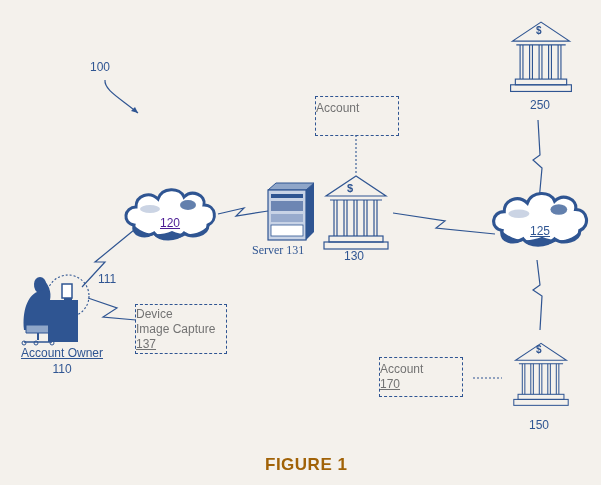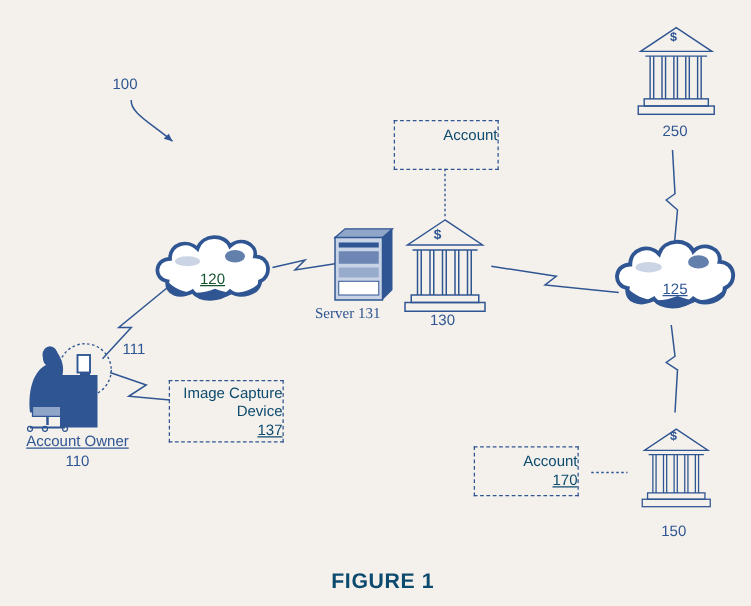--- a/index.html
+++ b/index.html
@@ -1,22 +1,22 @@
 <!DOCTYPE html>
 <html><head>
 <meta charset="utf-8">
 <style>
   html, body { margin:0; padding:0; }
   body { width:601px; height:485px; background:#f4f1ec; position:relative; overflow:hidden;
          font-family:"Liberation Sans", sans-serif; color:#2f5592; }
   svg#diagram { position:absolute; left:0; top:0; }
   .lbl { position:absolute; font-size:12px; color:#2f5592; text-align:center; white-space:nowrap; }
   .u { text-decoration:underline; }
-  .box { position:absolute; border:1px dashed #2f5592; box-sizing:border-box; text-align:right; font-size:12px; line-height:15px; color:#0c4a6e; }
-  .fig { position:absolute; left:265px; top:455px; font-weight:bold; font-size:17px; color:#0c4a6e; letter-spacing:0.5px; }
+  .box { position:absolute; border:1px dashed #2f5592; box-sizing:border-box; text-align:left; font-size:12px; line-height:15px; color:#737373; }
+  .fig { position:absolute; left:265px; top:455px; font-weight:bold; font-size:17px; color:#a16207; letter-spacing:0.5px; }
 </style>
 </head>
 <body>
 
 <svg id="diagram" width="601" height="485" viewBox="0 0 601 485">
   <defs>
     <g id="bank">
       <polygon points="0,-22 -30,-2 30,-2" fill="none" stroke="#2f5592" stroke-width="1.2"></polygon>
       <line x1="-26" y1="2" x2="26" y2="2" stroke="#2f5592" stroke-width="1.2"></line>
       <g stroke="#2f5592" stroke-width="1.2">
@@ -86,30 +86,30 @@
     <circle cx="24" cy="343" r="2" fill="none" stroke="#2f5592"></circle>
     <circle cx="36" cy="343" r="2" fill="none" stroke="#2f5592"></circle>
     <circle cx="52" cy="343" r="2" fill="none" stroke="#2f5592"></circle>
     <rect x="48" y="300" width="30" height="42" fill="#2f5592"></rect>
     <rect x="62" y="284" width="10" height="14" fill="#ffffff" stroke="#2f5592" stroke-width="1.5"></rect>
     <rect x="64" y="298" width="8" height="3" fill="#2f5592"></rect>
   </g>
 </svg>
 
 <div class="lbl" style="left:90px; top:60px;">100</div>
-<div class="lbl u" style="left:160px; top:216px; color:#14532d;">120</div>
+<div class="lbl u" style="left:160px; top:216px; color:#4c1d95;">120</div>
 <div class="lbl u" style="left:530px; top:224px;">125</div>
 
 <div class="lbl" style="left:58px; top:272px;margin-left:40px;">111</div>
 <div class="lbl" style="left:14px; top:346px; width:96px;text-decoration:underline;">Account Owner</div>
 <div class="lbl" style="left:14px; top:362px; width:96px;">110</div>
 
 <div class="box" style="left:135px; top:304px; width:92px; height:50px; padding-top:2px;">
+  <div>Device</div>
   <div>Image Capture</div>
-  <div>Device</div>
   <div class="u">137</div>
 </div>
 
 <div class="lbl" style="left:252px; top:243px;font-family:Liberation Serif, serif;">Server 131</div>
 <div class="lbl" style="left:344px; top:249px;">130</div>
 <div class="lbl" style="left:530px; top:98px;">250</div>
 <div class="lbl" style="left:529px; top:418px;">150</div>
 
 <div class="lbl" style="left:347px; top:182px; font-size:11px; font-weight:bold;">$</div>
 <div class="lbl" style="left:536px; top:25px; font-size:10px; font-weight:bold;">$</div>

